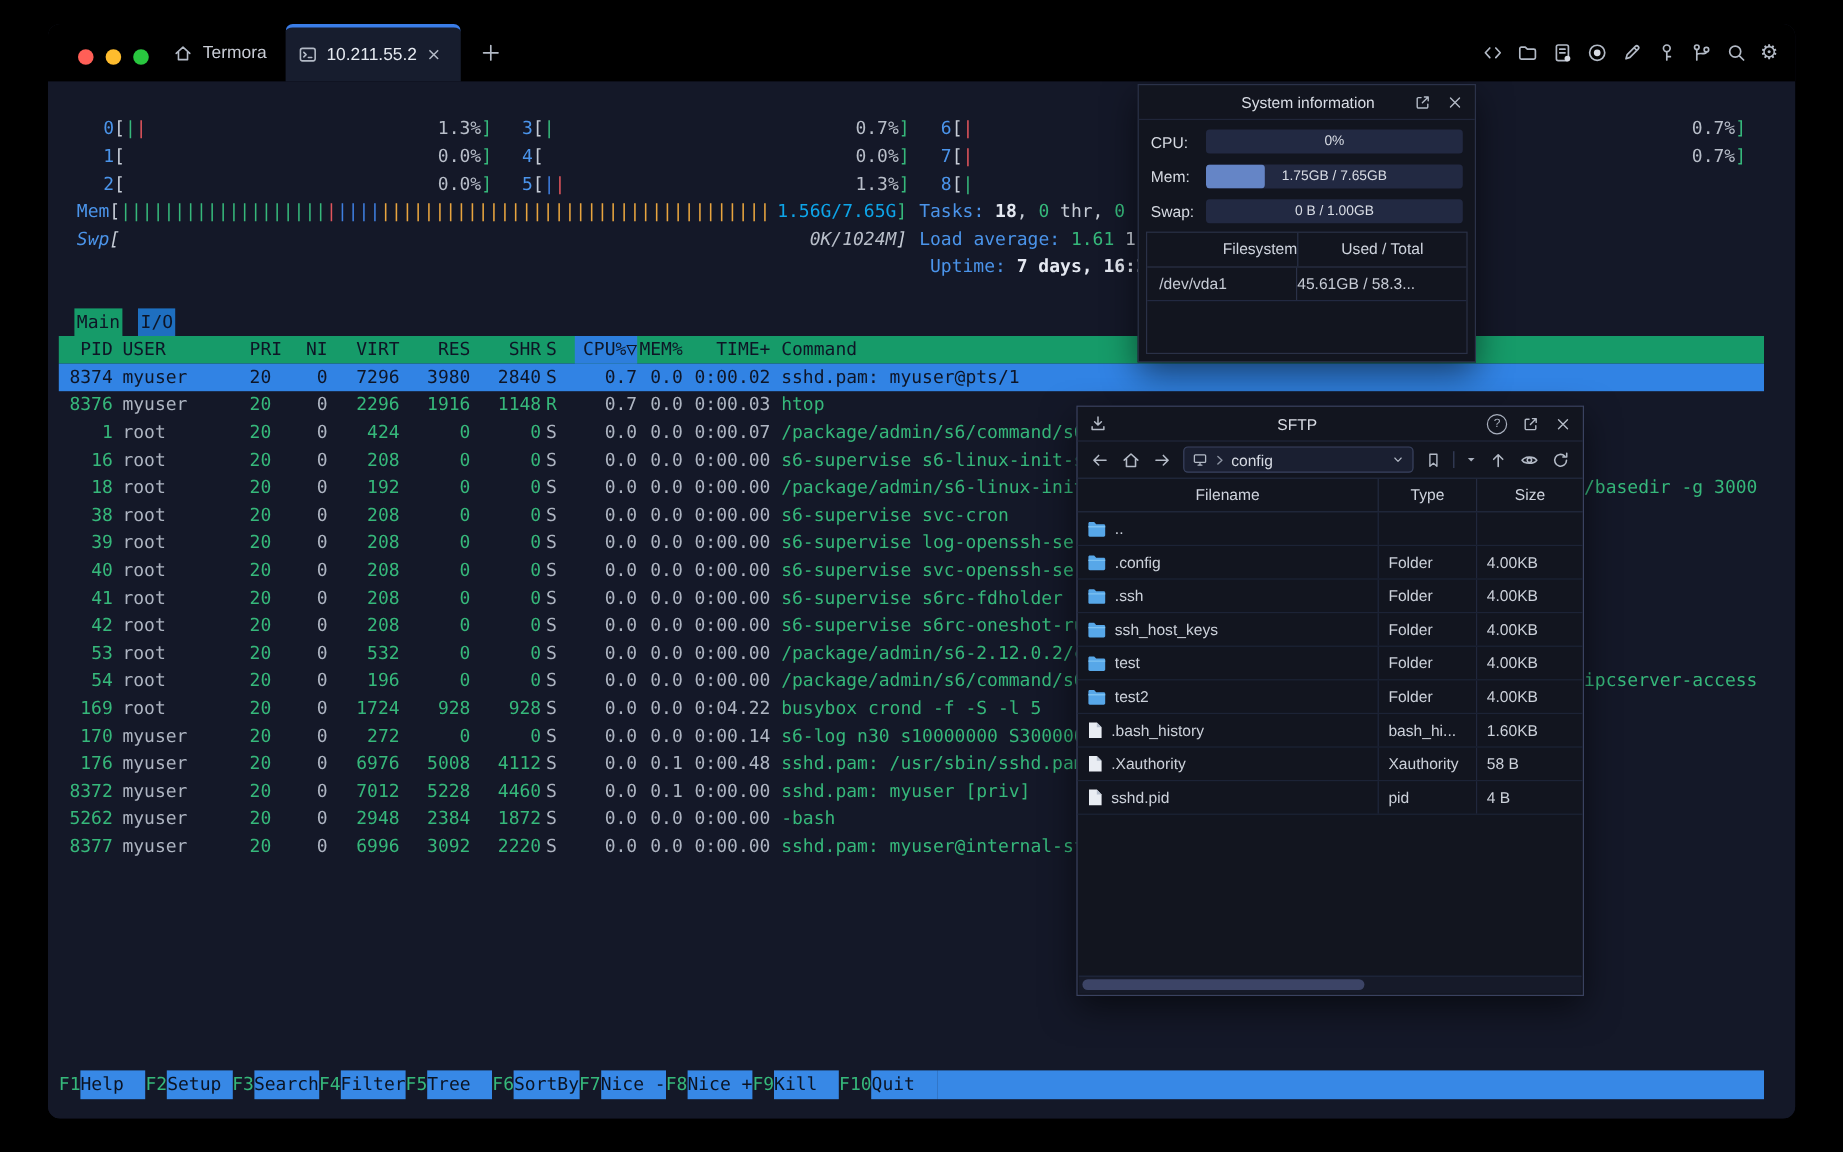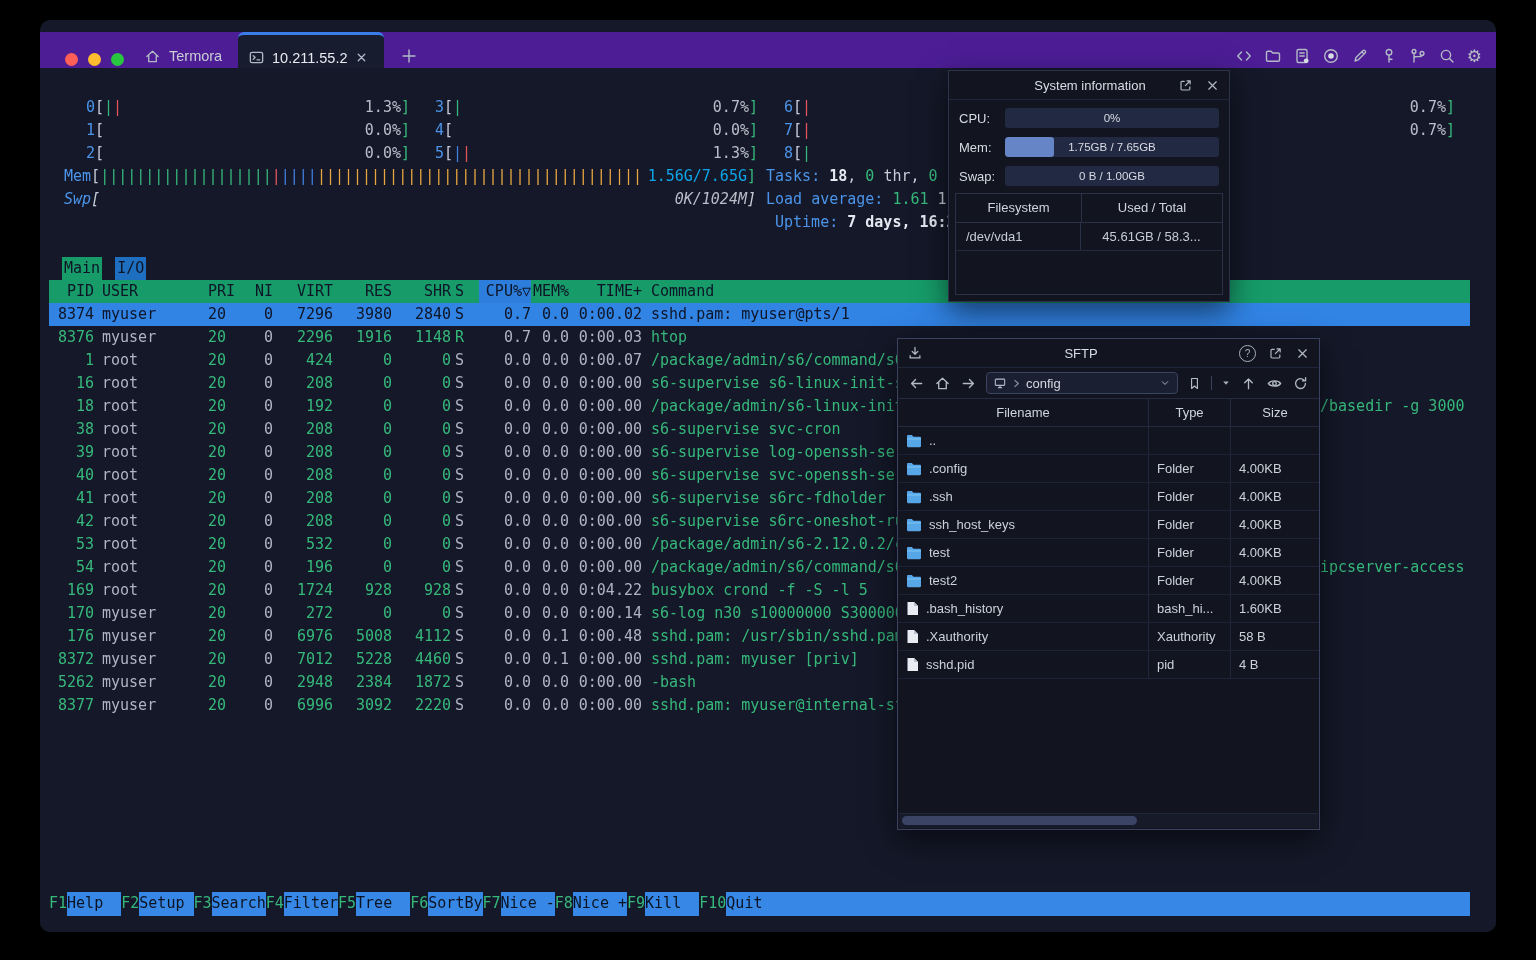--- a/index.html
+++ b/index.html
@@ -1,19 +1,19 @@
 <!DOCTYPE html>
 <html><head>
 <meta charset="utf-8">
 <style>
   html,body{margin:0;padding:0}
   body{width:1536px;height:960px;background:#000;overflow:hidden;font-family:"Liberation Sans",sans-serif}
   .window{position:absolute;left:40px;top:20px;width:1456px;height:912px;background:#141828;border-radius:10px;overflow:hidden;box-shadow:0 18px 60px rgba(0,0,0,.75)}
   
-  .titlebar{position:absolute;left:0;top:12px;width:100%;height:48px;background:#4c1d95}
+  .titlebar{position:absolute;left:0;top:0;width:100%;height:48px;background:#000000}
   .lights{position:absolute;left:25px;top:21px;display:flex;gap:10px}
   .light{width:13px;height:13px;border-radius:50%}
   .home-tab{position:absolute;left:94px;top:0;height:48px;display:flex;align-items:center;gap:8px;color:#c9cdd6;font-size:14.5px;padding:0 10px;cursor:default}
   .active-tab{position:absolute;left:198px;top:0;width:146px;height:48px;box-sizing:border-box;background:#171d2e;border-top:3px solid #3a7de8;border-radius:6px 6px 0 0;display:flex;align-items:center;gap:7px;padding:0 10px;color:#e6eaf1;font-size:14.5px}
   .newtab{position:absolute;left:360px;top:15px}
   .tb-icons{position:absolute;right:14px;top:15px;display:flex;gap:11px;align-items:center}
   .ic{display:inline-flex;align-items:center;justify-content:center}
   .ic svg{stroke:#b3bac6;fill:none;stroke-width:1.4;stroke-linecap:round;stroke-linejoin:round}
   .gear-glyph{font-family:"DejaVu Sans",sans-serif;font-size:17px;color:#b3bac6;line-height:18px}
   
@@ -70,25 +70,25 @@
   .circle-q{width:15px;height:15px;border:1.3px solid #a9b0be;border-radius:50%;color:#a9b0be;font-size:10px;display:inline-flex;align-items:center;justify-content:center}
   .sysinfo{left:908px;top:50px;width:280px;height:230px;border:1px solid #2b3249;box-shadow:0 10px 28px rgba(0,0,0,.55)}
   .si-metrics{padding:8px 10px 0}
   .si-row{display:flex;align-items:center;height:20px;margin-bottom:9px}
   .si-label{width:46px;color:#d6dae2}
   .si-bar{flex:1;height:20px;background:#222942;border-radius:3px;position:relative;overflow:hidden}
   .si-fill{position:absolute;left:0;top:0;height:100%;background:#6585c6;border-radius:3px}
   .si-text{position:absolute;left:0;top:0;width:100%;text-align:center;line-height:20px;font-size:11.5px;color:#d8dce4}
   .si-table{position:absolute;left:6px;right:6px;top:122px;bottom:6px;border:1px solid #2a3147}
   .si-th{display:flex;height:28px;line-height:28px;border-bottom:1px solid #2a3147;color:#cfd4de}
-  .si-th span:first-child{width:47%;text-align:center;border-right:1px solid #2a3147}
+  .si-th span:first-child{width:47%;text-align:right;border-right:1px solid #2a3147}
   .si-th span:last-child{flex:1;text-align:center}
   .si-tr{display:flex;height:27px;line-height:27px;border-bottom:1px solid #222941;color:#c6cbd5}
   .si-td{width:47%;padding-left:10px;border-right:1px solid #2a3147;box-sizing:border-box}
-  .si-td2{flex:1;text-align:center}
+  .si-td2{flex:1;}
   .sftp{left:857px;top:318px;width:421px;height:490px;border:1px solid #3a4260;box-shadow:0 10px 28px rgba(0,0,0,.55)}
   .sf-toolbar{height:30px;display:flex;align-items:center;padding:0 10px;gap:9px}
   .crumb{width:196px;height:22px;box-sizing:border-box;background:#1a1f31;border:1px solid #3a4360;border-radius:4px;display:flex;align-items:center;gap:5px;padding:0 6px;color:#d5d9e2}
   .crumb .grow{flex:1}
   .vsep{width:1px;height:14px;background:#39415e}
   .sf-th{display:flex;height:27px;line-height:27px;border-top:1px solid #242b40;border-bottom:1px solid #242b40;color:#cfd4de}
   .sf-th span{text-align:center;box-sizing:border-box}
   .sf-th .h-name{width:251px;border-right:1px solid #242b40}
   .sf-th .h-type{width:82px;border-right:1px solid #242b40}
   .sf-th .h-size{flex:1}

